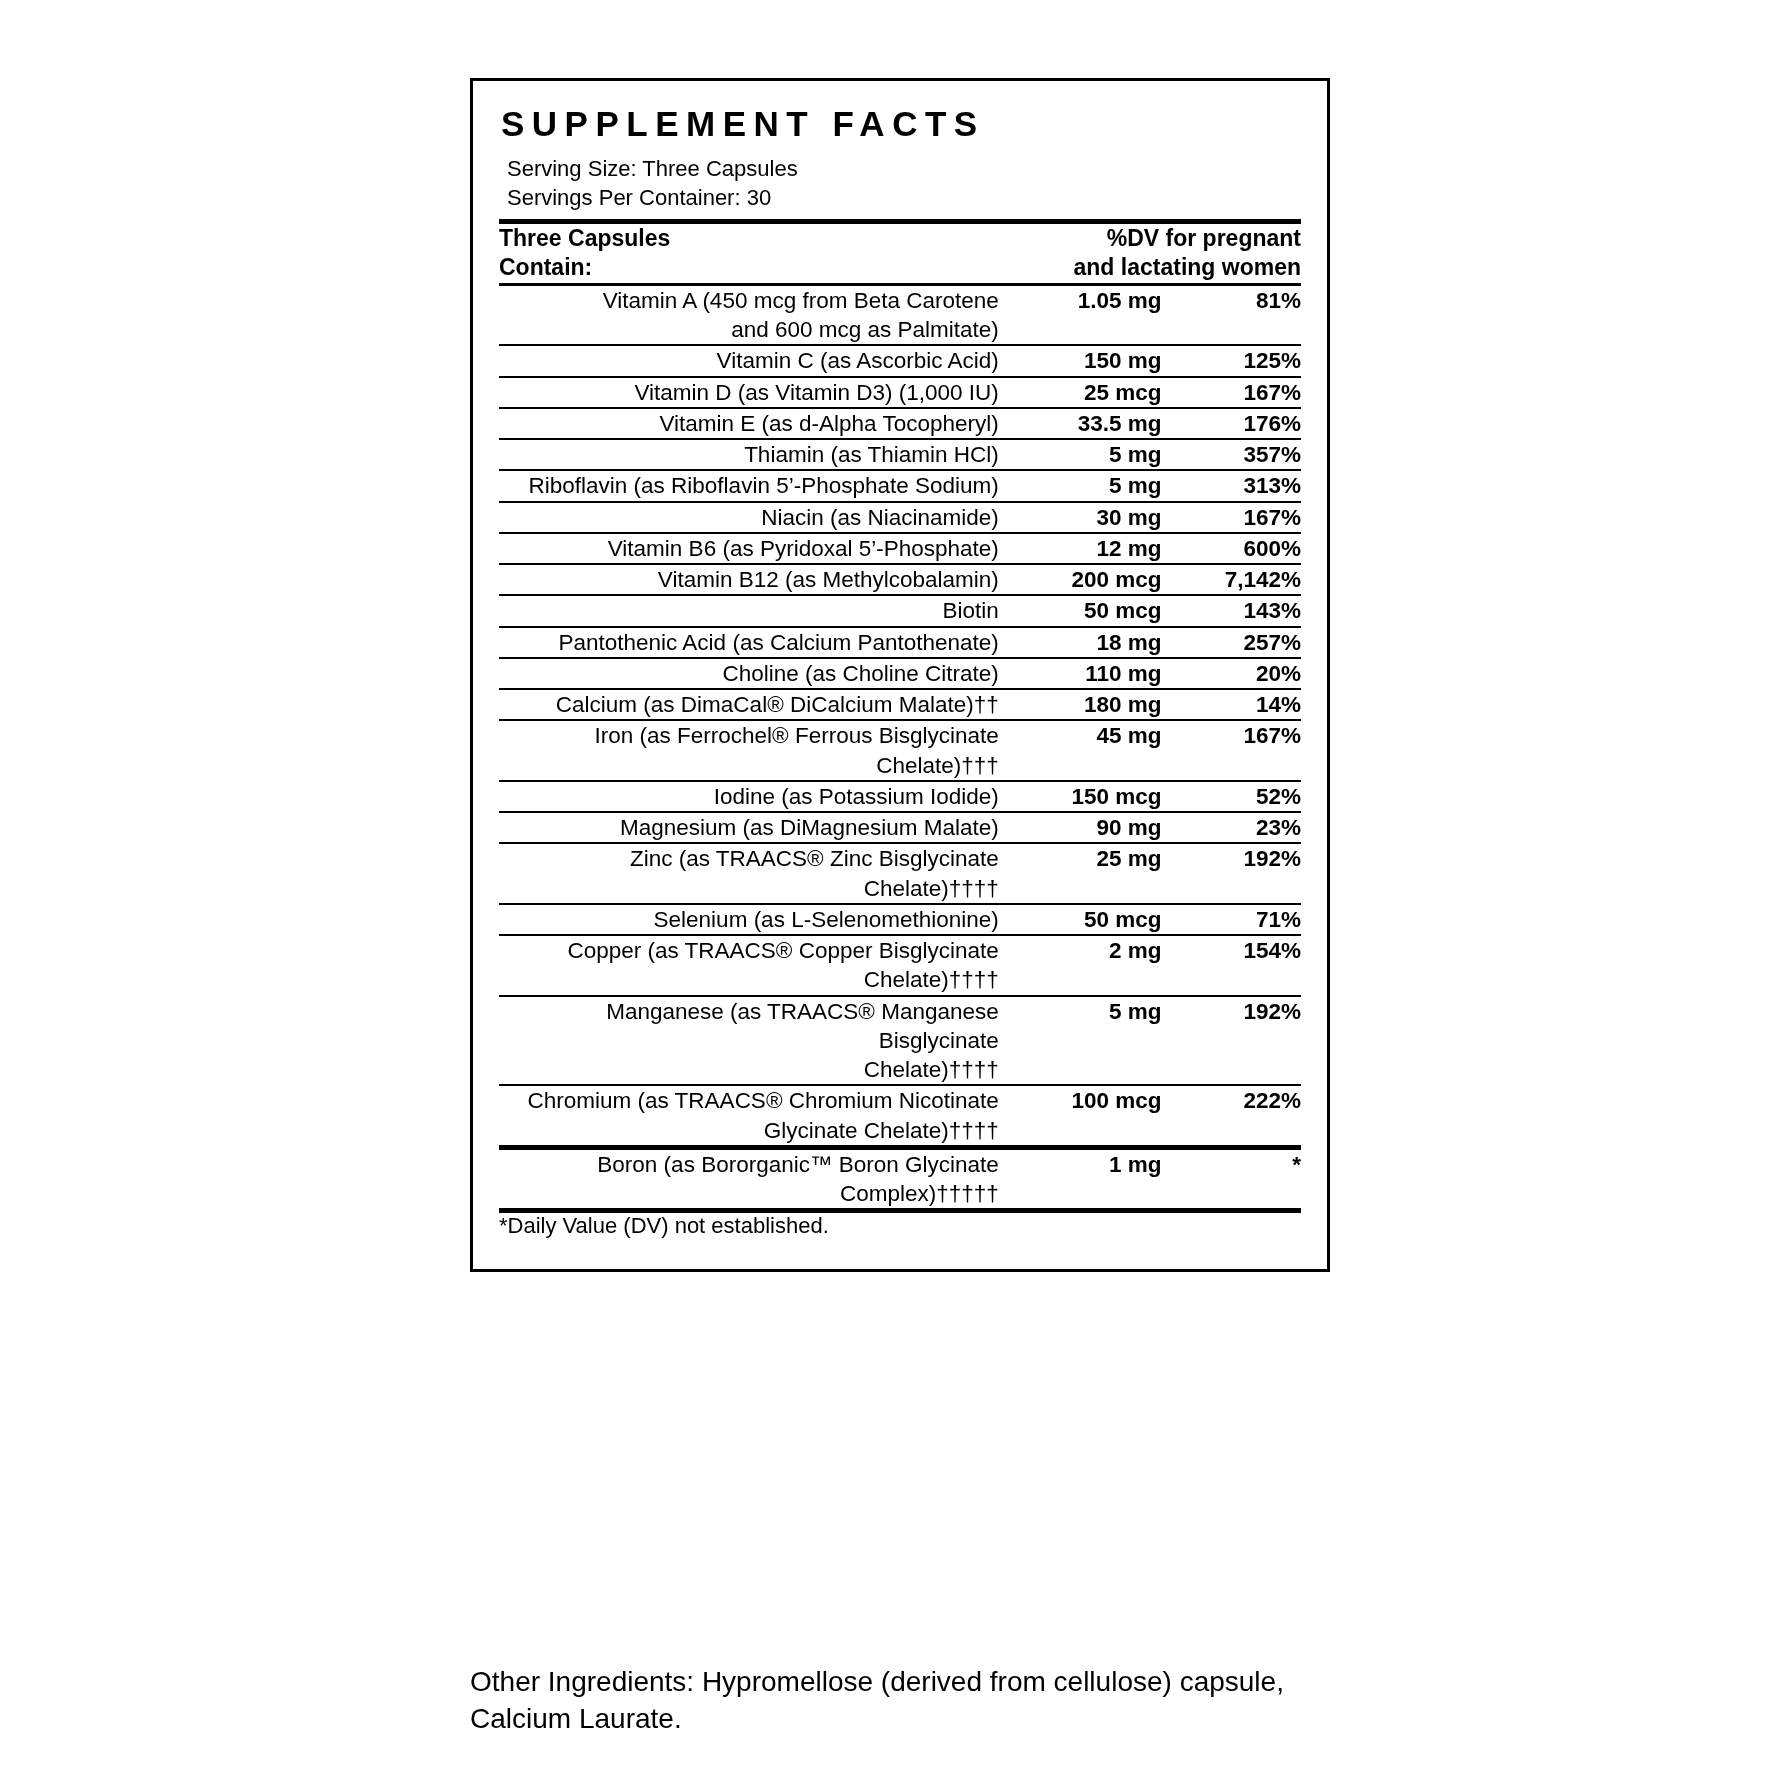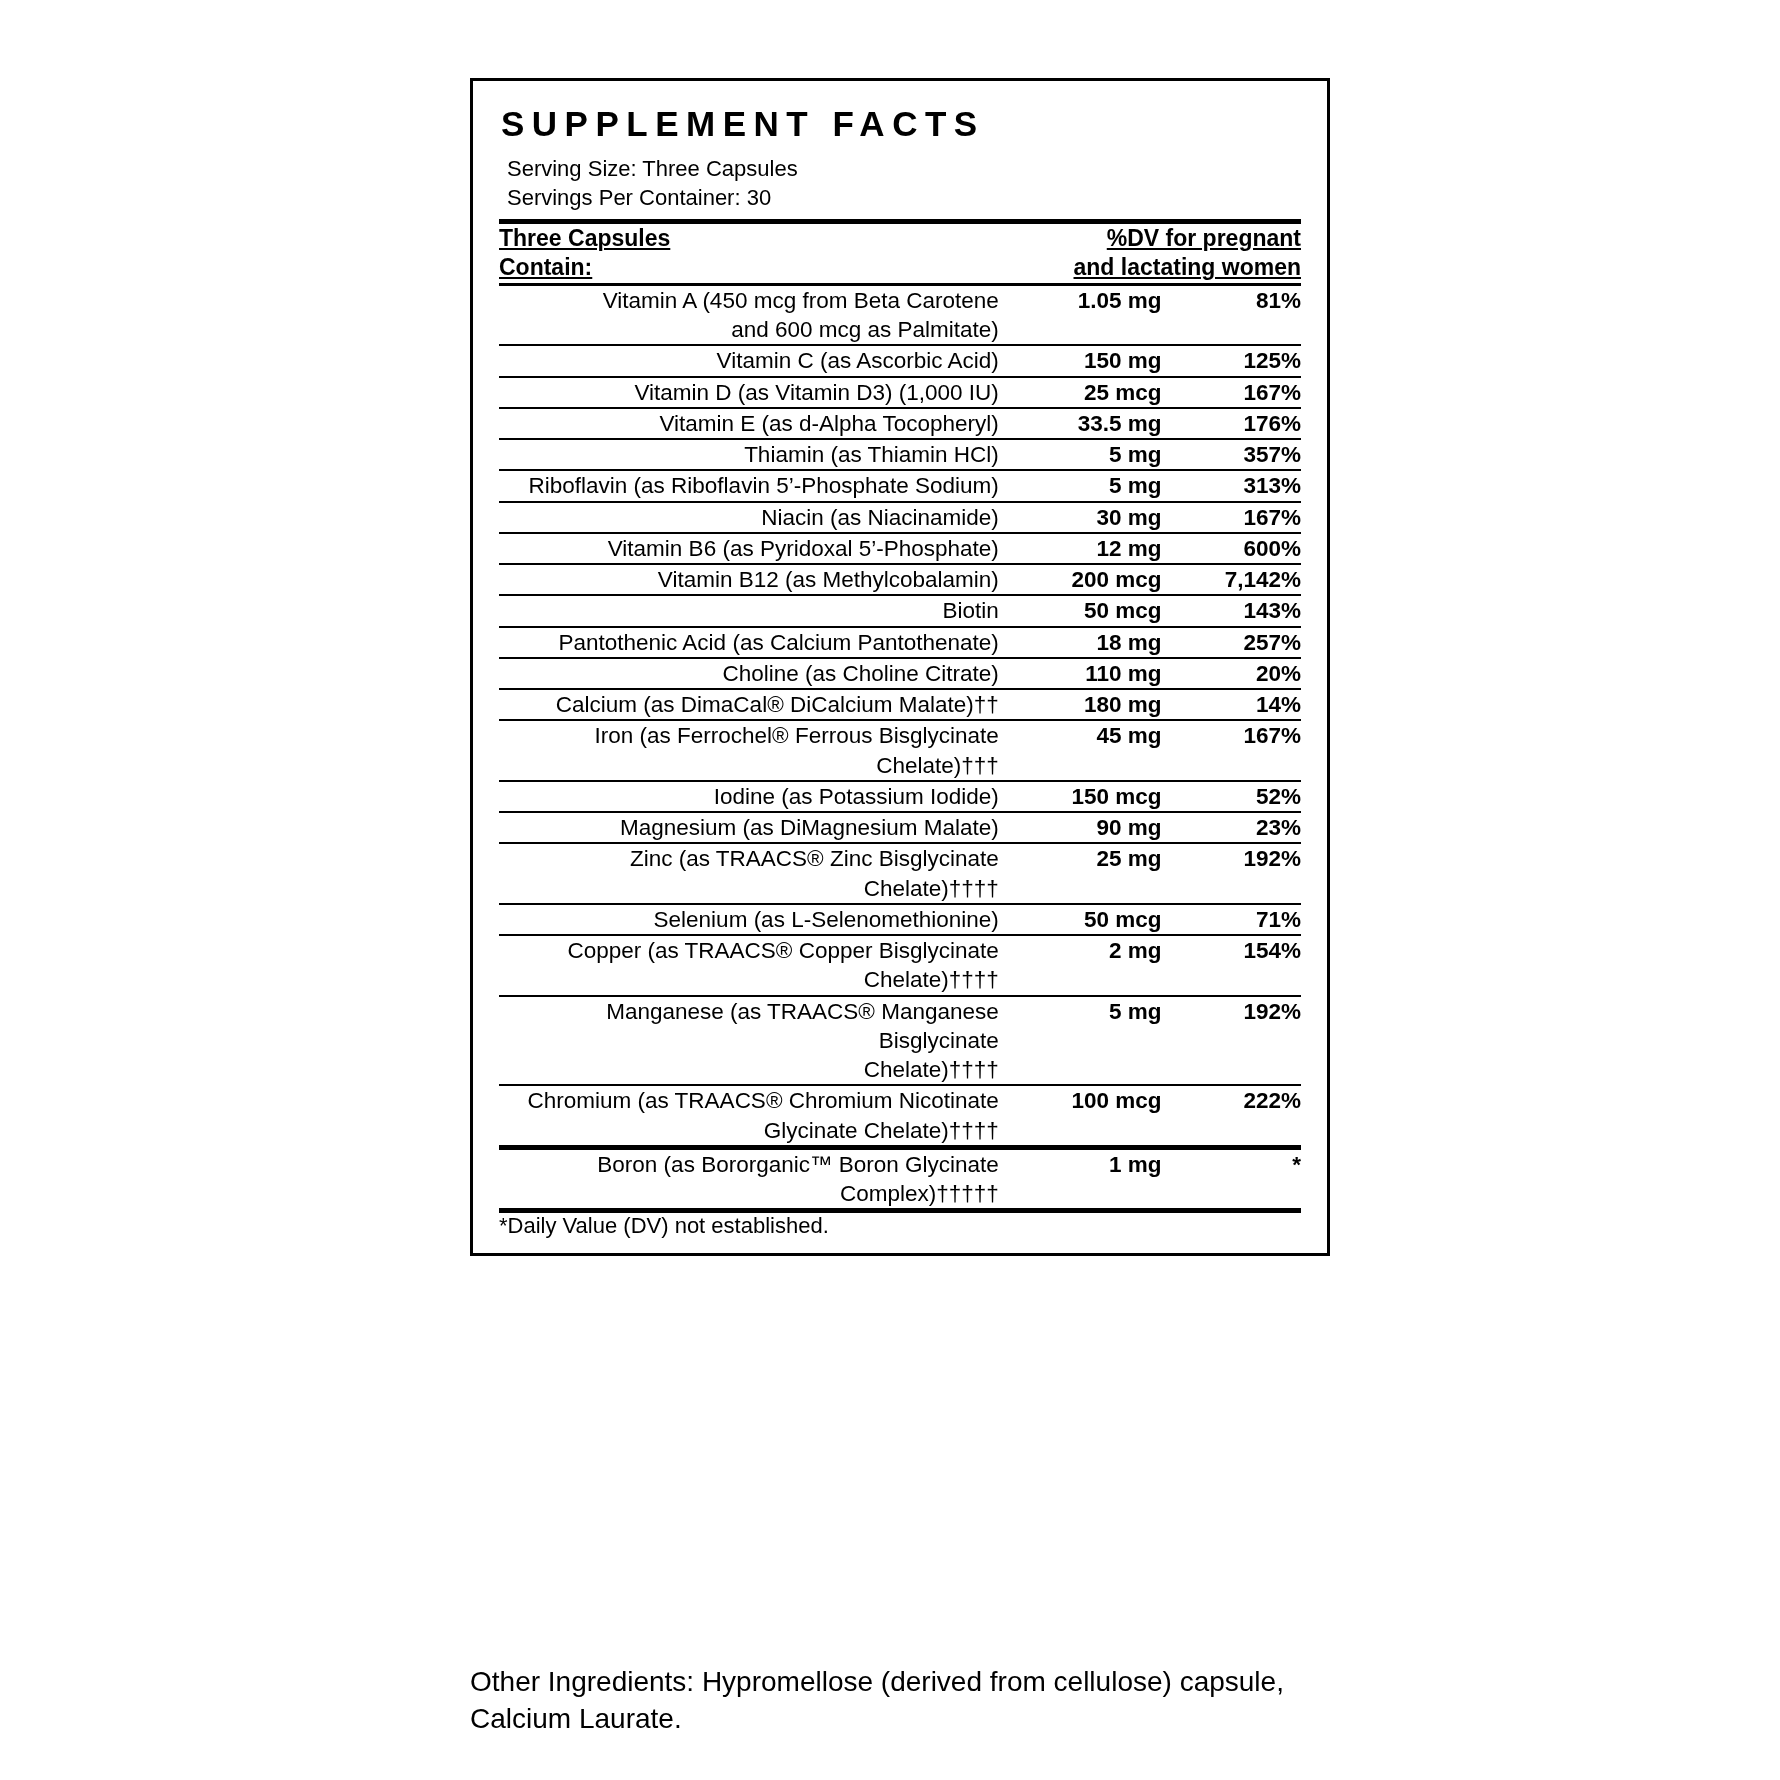--- a/index.html
+++ b/index.html
@@ -19,21 +19,21 @@
     width: 1780px;
     height: 1780px;
   }
   .panel {
     position: absolute;
     left: 470px;
     top: 78px;
     width: 860px;
     border: 3px solid #000;
     box-sizing: border-box;
-    padding: 18px 26px 14px 26px;
+    padding: 18px 26px 30px 26px;
   }
   .sf-title {
     font-size: 35px;
     font-weight: bold;
     letter-spacing: 7.5px;
     line-height: 1.1;
     margin: 6px 0 10px 2px;
     white-space: nowrap;
   }
   .serving-line {
@@ -56,21 +56,20 @@
     vertical-align: top;
   }
   .col-name { width: 430px; }
   .col-amt  { width: 140px; }
   .col-dv   { width: 120px; }
   .head-row td {
     font-weight: bold;
     font-size: 23px;
     line-height: 1.28;
     padding: 7px 0 7px 0;
-    text-decoration: underline;
   }
   .head-right {
     text-align: right;
     white-space: nowrap;
   }
   .rowline td {
     border-top: 2px solid #000;
   }
   .rowline.first td {
     border-top: 3px solid #000;

